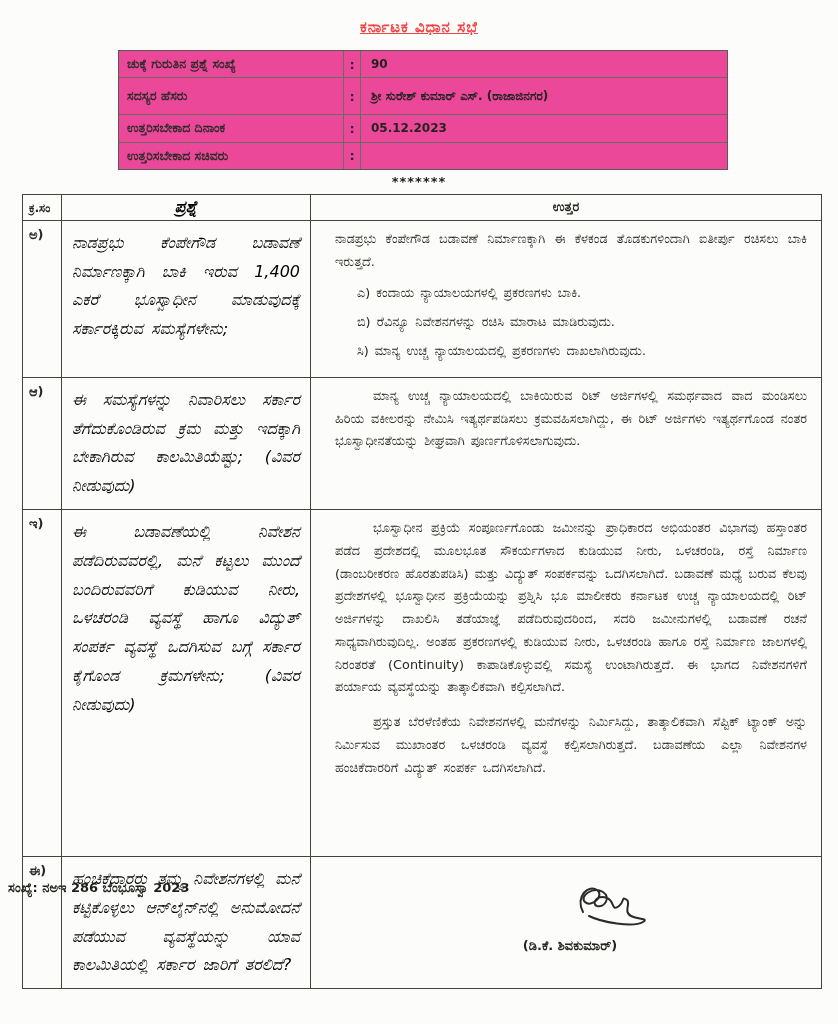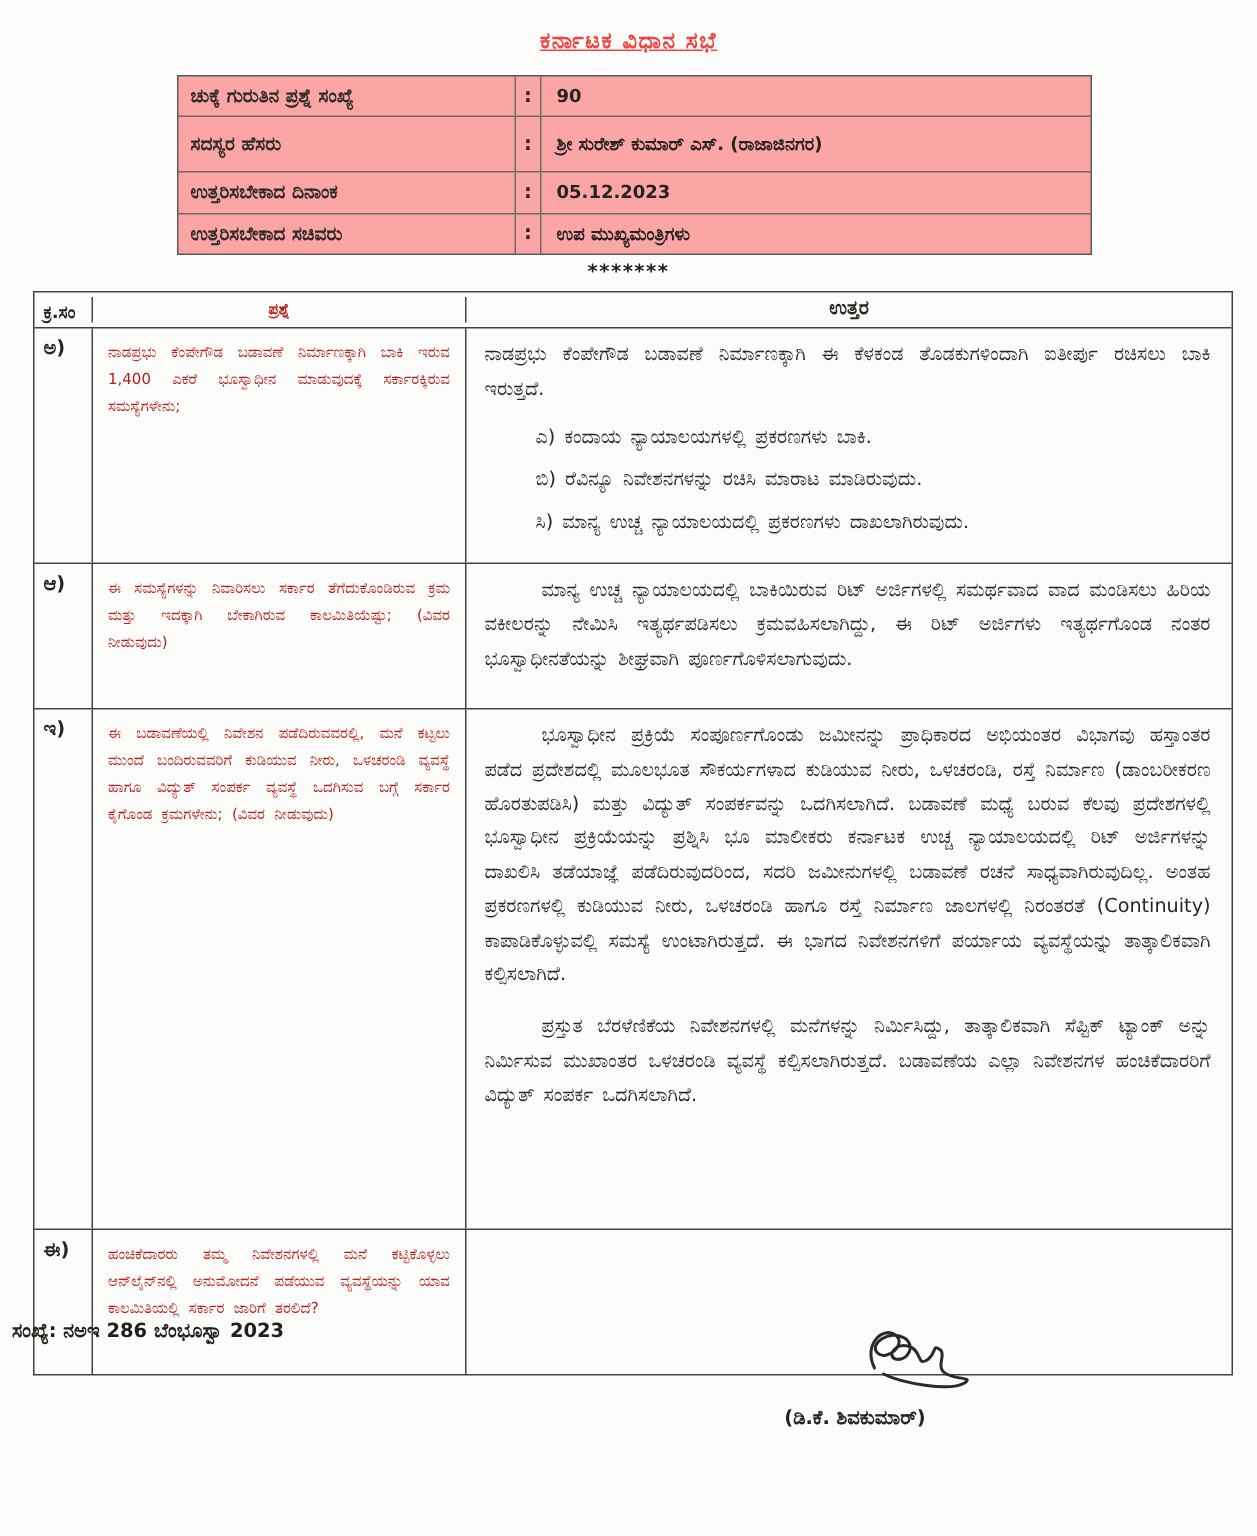--- a/index.html
+++ b/index.html
@@ -20,21 +20,21 @@
     text-align:center;
     font-size:15px;font-weight:bold;
     text-decoration:underline;
     letter-spacing:1px;
     color:#ef4444;
   }
   
   .header-table{
     position:absolute;left:118px;top:50px;width:608px;
     border:1.5px solid #5a5a55;
-    background:#fca5a5;
+    background:#ec4899;
   }
   .header-row{
     display:flex;align-items:center;
     border-bottom:1.5px solid #6a6a64;
   }
   .header-row:last-child{border-bottom:none;}
   .header-label{
     width:212px;padding:5px 4px 5px 8px;
     font-size:12.5px;font-weight:bold;color:#2c2c28;
     line-height:1.3;
@@ -77,38 +77,39 @@
     padding:6px 2px 0 6px;
     font-size:13px;font-weight:bold;
     box-sizing:border-box;
   }
   .cell-q{
     width:250px;flex:0 0 250px;
     border-left:1.5px solid #43423d;
     border-right:1.5px solid #43423d;
     padding:8px 10px;
     box-sizing:border-box;
-    font-size:10px;line-height:1.8;
+    font-size:16px;line-height:1.8;
     text-align:justify;
     word-spacing:3px;
-    color:#b91c1c;
+    color:#000000;
+    font-style:italic;
   }
   .cell-a{
     flex:1;
     padding:7px 14px 7px 12px;
     box-sizing:border-box;
     font-size:12.8px;line-height:1.78;
     text-align:justify;
     word-spacing:2px;
     color:#262622;
   }
   .qa-head .cell-sl{padding-top:2px;font-size:11.5px;}
   .qa-head .cell-q{text-align:center;padding:2px;line-height:1.3;border-top:none;}
   .qa-head .cell-a{text-align:center;padding:2px;line-height:1.3;}
-  .ans-para{margin:0 0 7px 0;text-indent:38px;}
+  .ans-para{margin:0 0 7px 12px;text-indent:38px;}
   .ans-para.no-indent{text-indent:0;}
   .ans-list{margin:10px 0 0 34px;padding:0;list-style:none;}
   .ans-list li{margin-bottom:9px;line-height:1.55;}
   
   .ref-number{
     position:absolute;left:8px;top:880px;
     font-size:13px;font-weight:bold;color:#1f1f1c;
   }
   .signature-block{
     position:absolute;left:455px;top:882px;width:230px;
@@ -141,21 +142,20 @@
       <div class="header-value">ಶ್ರೀ ಸುರೇಶ್ ಕುಮಾರ್ ಎಸ್. (ರಾಜಾಜಿನಗರ)</div>
     </div>
     <div class="header-row">
       <div class="header-label">ಉತ್ತರಿಸಬೇಕಾದ ದಿನಾಂಕ</div>
       <div class="header-colon">:</div>
       <div class="header-value">05.12.2023</div>
     </div>
     <div class="header-row">
       <div class="header-label">ಉತ್ತರಿಸಬೇಕಾದ ಸಚಿವರು</div>
       <div class="header-colon">:</div>
-      <div class="header-value">ಉಪ ಮುಖ್ಯಮಂತ್ರಿಗಳು</div>
     </div>
   </div>
 
   <div class="stars">*******</div>
 
   <div class="qa-table">
 
     <div class="qa-head">
       <div class="cell-sl">ಕ್ರ.ಸಂ</div>
       <div class="cell-q">ಪ್ರಶ್ನೆ</div>

